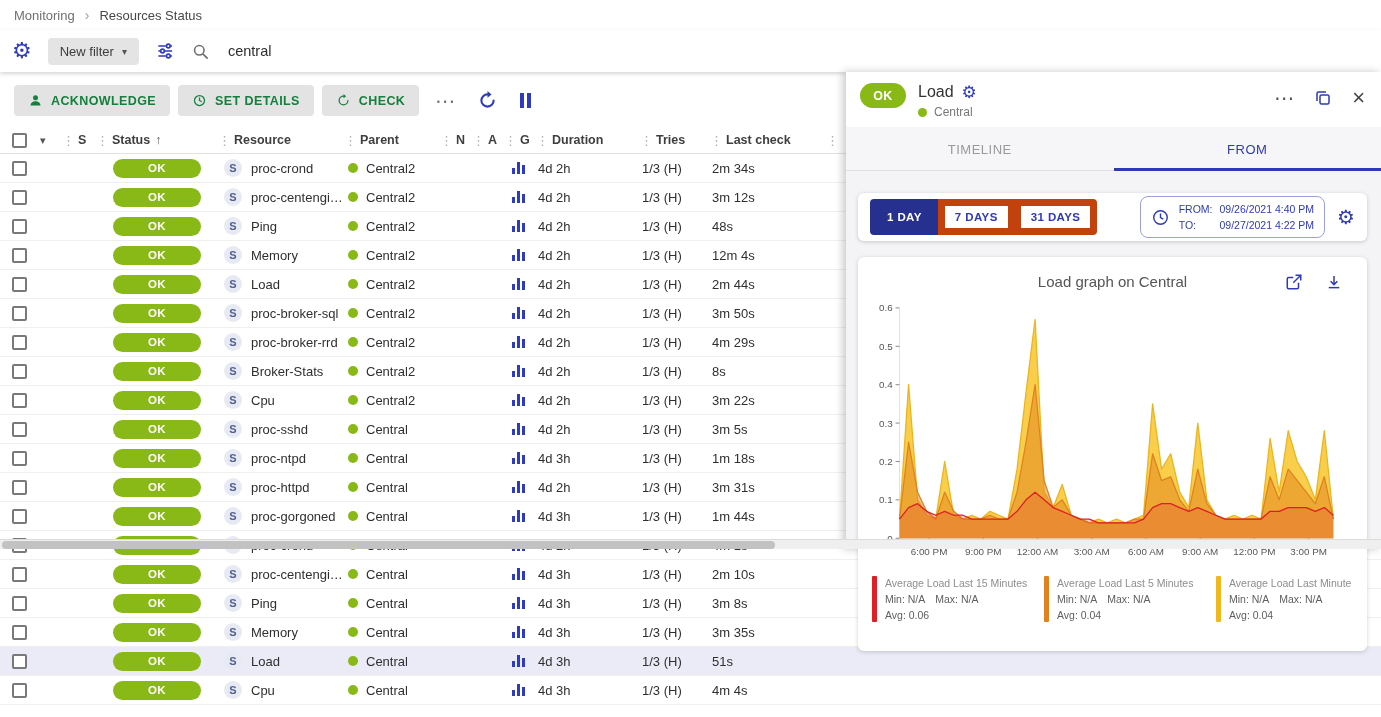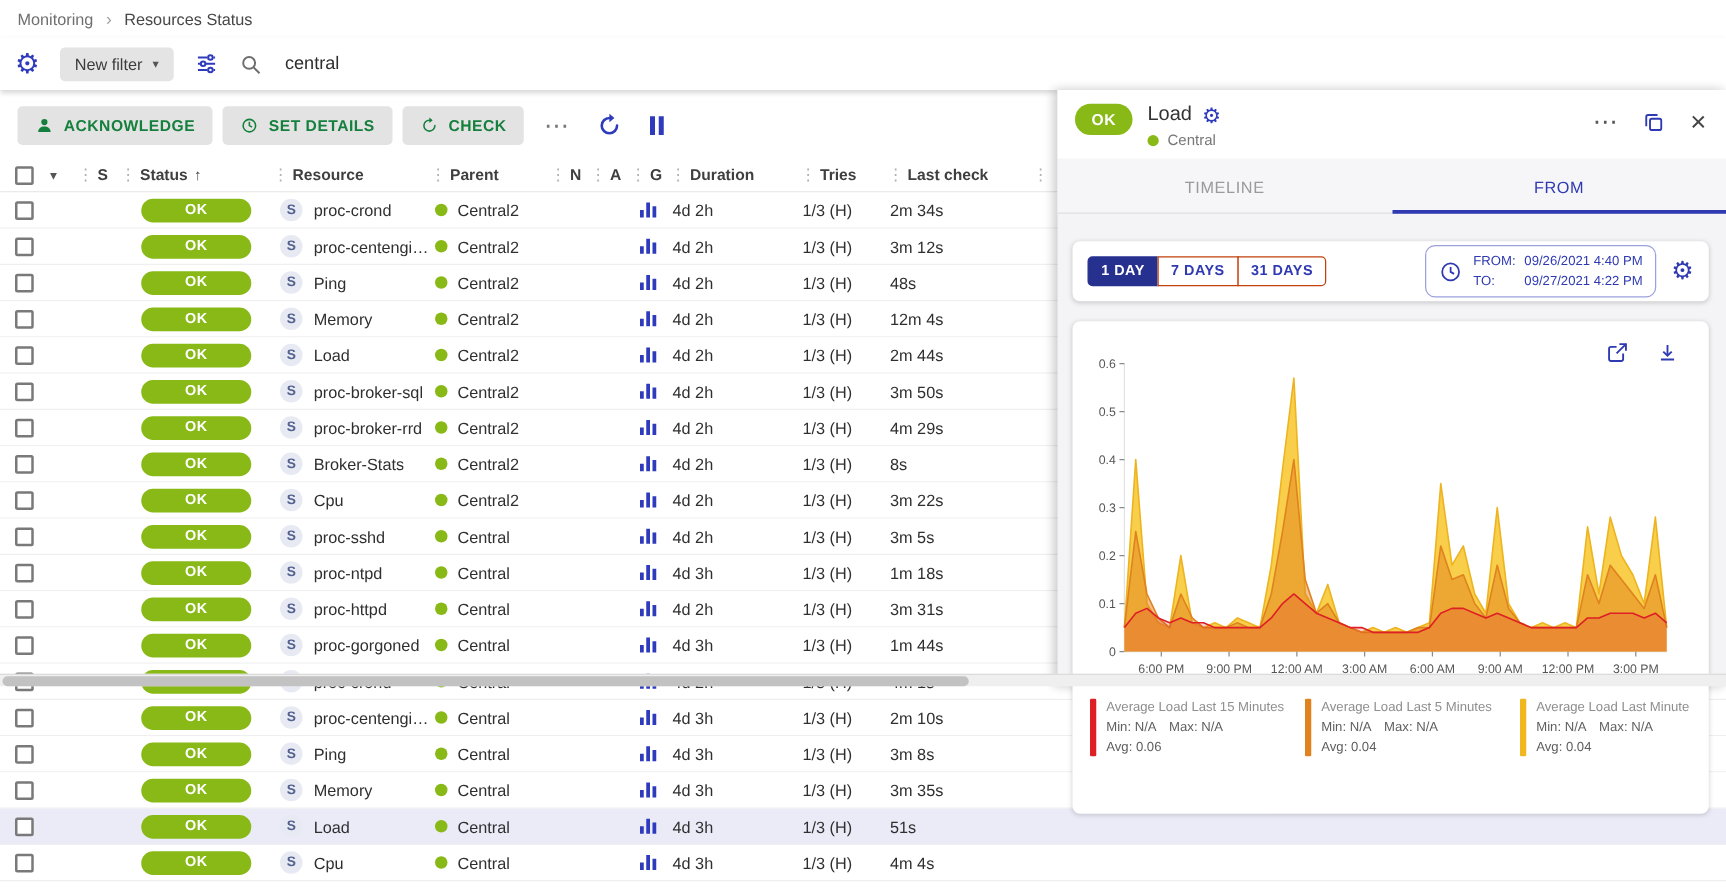--- a/index.html
+++ b/index.html
@@ -92,21 +92,21 @@
   .panel-tabs{display:flex;background:#f6f6f8;border-bottom:1px solid #e0e0e0;}
   .tab{flex:1;text-align:center;padding:15px 0 13px;font-size:13px;letter-spacing:0.5px;color:#9a9a9a;
     cursor:pointer;position:relative;font-weight:500;}
   .tab.active{color:var(--indigo);}
   .tab.active::after{content:"";position:absolute;left:0;right:0;bottom:-1px;height:3px;background:var(--indigo);}
 
   .panel-content{flex:1;padding:22px 14px 0 12px;}
   .time-card{background:#fff;border-radius:6px;box-shadow:0 1px 4px rgba(0,0,0,0.18);height:48px;
     display:flex;align-items:center;padding:0 12px;}
   .period-group{display:flex;}
-  .period{font-size:11.5px;font-weight:700;letter-spacing:0.4px;padding:5px 10px;border:1px solid #c2410c;
+  .period{font-size:11.5px;font-weight:700;letter-spacing:0.4px;padding:5px 10px;border:7px solid #c2410c;
     background:#fff;color:var(--indigo);cursor:pointer;font-family:inherit;}
   .period + .period{margin-left:-1px;}
   .period:first-child{border-radius:4px 0 0 4px;}
   .period:last-child{border-radius:0 4px 4px 0;}
   .period.selected{background:var(--navy);border-color:var(--navy);color:#fff;}
   .range-box{margin-left:auto;display:flex;align-items:center;gap:9px;border:1px solid #9aa1dc;border-radius:8px;
     padding:4px 10px;color:var(--indigo);cursor:pointer;}
   .range-grid{display:grid;grid-template-columns:auto auto;column-gap:7px;font-size:10.5px;line-height:1.55;}
   .gear-btn{color:var(--indigo);font-size:20px;margin-left:12px;cursor:pointer;line-height:1;}
 
@@ -1009,20 +1009,21 @@
             <span>FROM:</span>
             <span>09/26/2021 4:40 PM</span>
             <span>TO:</span>
             <span>09/27/2021 4:22 PM</span>
           </div>
         </div>
         <span class="gear-btn">⚙</span>
       </div>
 
       <div class="graph-card">
+        <div class="graph-title">Load graph on Central</div>
         <div class="graph-actions">
           <span class="icon-svg">
             <svg width="18" height="18" viewBox="0 0 24 24" fill="none" stroke="currentColor" stroke-width="2">
                 <path d="M18 13v6a2 2 0 0 1-2 2H5a2 2 0 0 1-2-2V8a2 2 0 0 1 2-2h6"></path>
                 <path d="M14 3h7v7"></path>
                 <path d="M21 3l-10 10"></path>
               </svg>
           </span>
           <span class="icon-svg">
             <svg width="18" height="18" viewBox="0 0 24 24" fill="none" stroke="currentColor" stroke-width="2">

